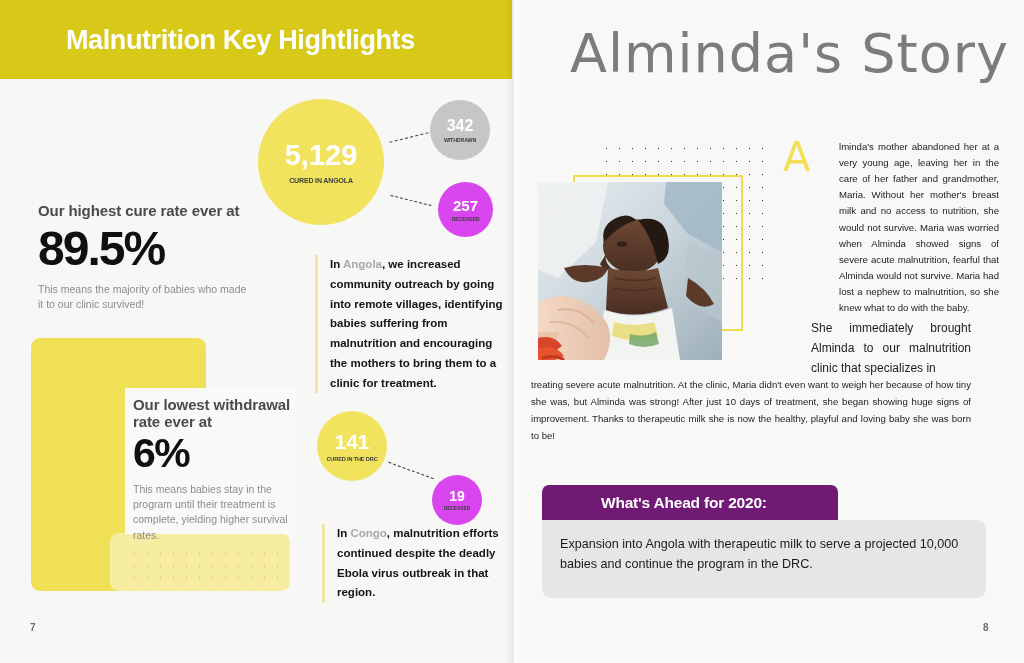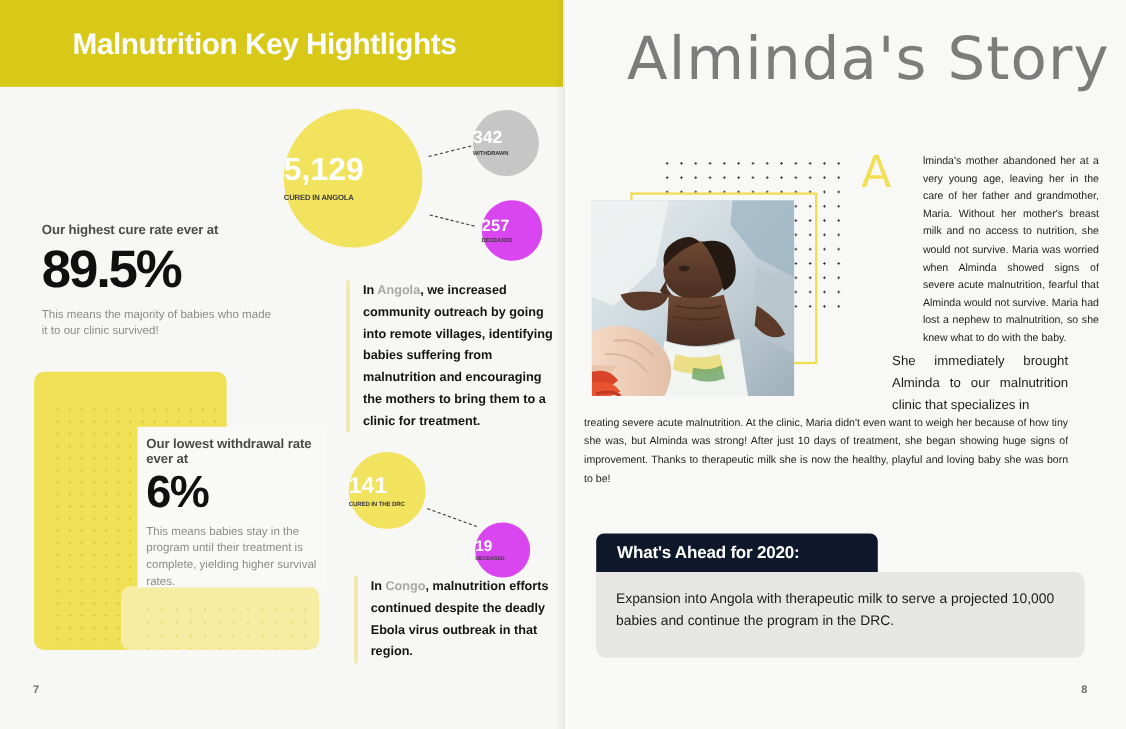--- a/index.html
+++ b/index.html
@@ -28,34 +28,34 @@
         background-image:radial-gradient(#d6c53c 0.9px, transparent 1px);
         background-size:11px 11px;opacity:.95;}
   .dots-b{position:absolute;left:128px;top:548px;width:156px;height:42px;
         background-image:radial-gradient(#dcc94f 0.9px, transparent 1px);
         background-size:13px 12px;opacity:.9;}
 
   
   .stat-card-6{position:absolute;left:125px;top:388px;width:172px;height:146px;background:#f9f9f7;}
 
   
-  .stat-kicker{font-size:12px;font-weight:bold;color:#4b4b4b;letter-spacing:-0.1px;}
+  .stat-kicker{font-size:15px;font-weight:bold;color:#4b4b4b;letter-spacing:-0.1px;}
   .stat-big{font-size:48px;font-weight:bold;color:#101010;letter-spacing:-2px;line-height:1;}
   .stat-big.small{font-size:41px;letter-spacing:-1.5px;}
   .stat-sub{font-size:10.5px;color:#8c8c8c;line-height:1.45;}
 
   .stat-895{position:absolute;left:38px;top:202px;width:215px;}
   .stat-895 .stat-big{margin:6px 0 9px 0;}
 
   .stat-6{position:absolute;left:133px;top:396px;width:160px;}
   .stat-6 .stat-big{margin:3px 0 8px 0;}
 
   
   .circ{position:absolute;border-radius:50%;display:flex;flex-direction:column;
-        align-items:flex-start;justify-content:center;text-align:center;}
+        align-items:center;justify-content:center;text-align:center;}
   .circ .num{color:#ffffff;font-weight:bold;line-height:1;}
   .circ .lab{font-weight:bold;color:#3d3d3d;letter-spacing:-0.15px;}
 
   .circ-angola{left:258px;top:99px;width:126px;height:126px;background:#f2e35e;}
   .circ-angola .num{font-size:29px;}
   .circ-angola .lab{font-size:7px;margin-top:7px;}
 
   .circ-withdrawn{left:430px;top:100px;width:60px;height:60px;background:#c6c6c6;}
   .circ-withdrawn .num{font-size:16px;}
   .circ-withdrawn .lab{font-size:5.3px;margin-top:3px;}
@@ -105,21 +105,21 @@
         font-family:"DejaVu Sans",sans-serif;line-height:1;}
 
   .story-p1{position:absolute;left:811px;top:139px;width:160px;font-size:9.6px;
         color:#1d1d1d;line-height:1.68;text-align:justify;margin-left:28px;}
   .story-p2{position:absolute;left:811px;top:318px;width:160px;font-size:12px;
         color:#1d1d1d;line-height:1.68;text-align:justify;}
   .story-p3{position:absolute;left:531px;top:377px;width:440px;font-size:9.6px;
         color:#1d1d1d;line-height:1.76;text-align:justify;}
 
   .ahead-tab{position:absolute;left:542px;top:485px;width:256px;height:35px;
-        background:#0f172a;border-radius:7px 7px 0 0;display:flex;align-items:center;}
+        background:#701a75;border-radius:7px 7px 0 0;display:flex;align-items:center;padding-left:40px;}
   .ahead-tab span{color:#ffffff;font-size:15.5px;font-weight:bold;padding-left:19px;letter-spacing:-0.2px;}
   .ahead-body{position:absolute;left:542px;top:520px;width:444px;height:78px;
         background:#e6e6e4;border-radius:0 9px 9px 9px;}
   .ahead-text{position:absolute;left:560px;top:534px;width:412px;font-size:12.6px;
         color:#1b1b1b;line-height:1.6;}
 </style>
 </head>
 <body>
 
 <div class="spread">

